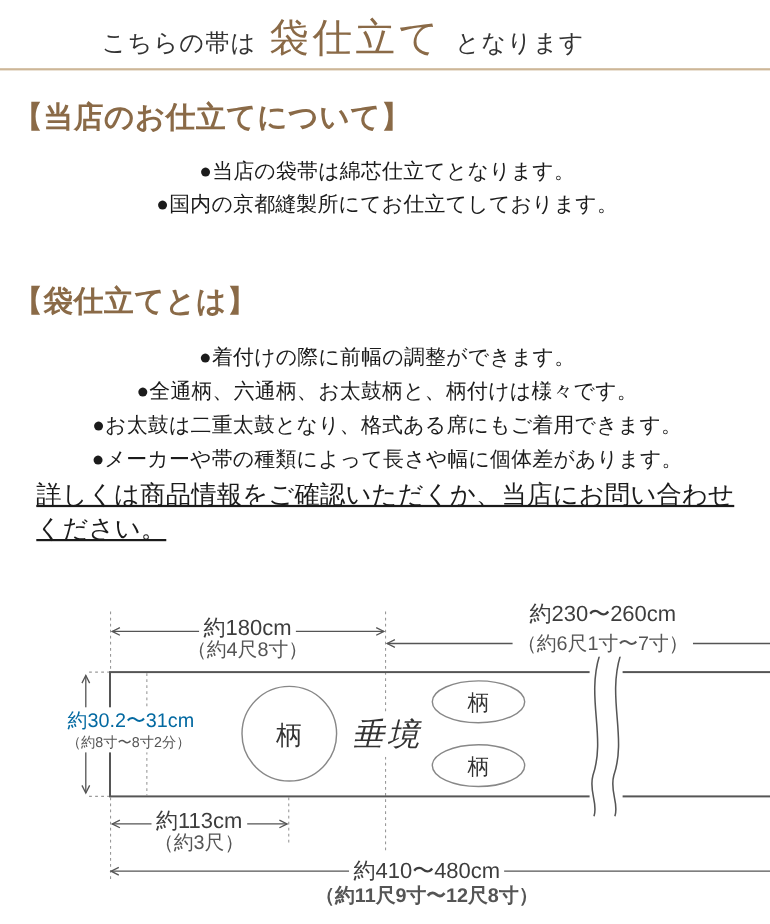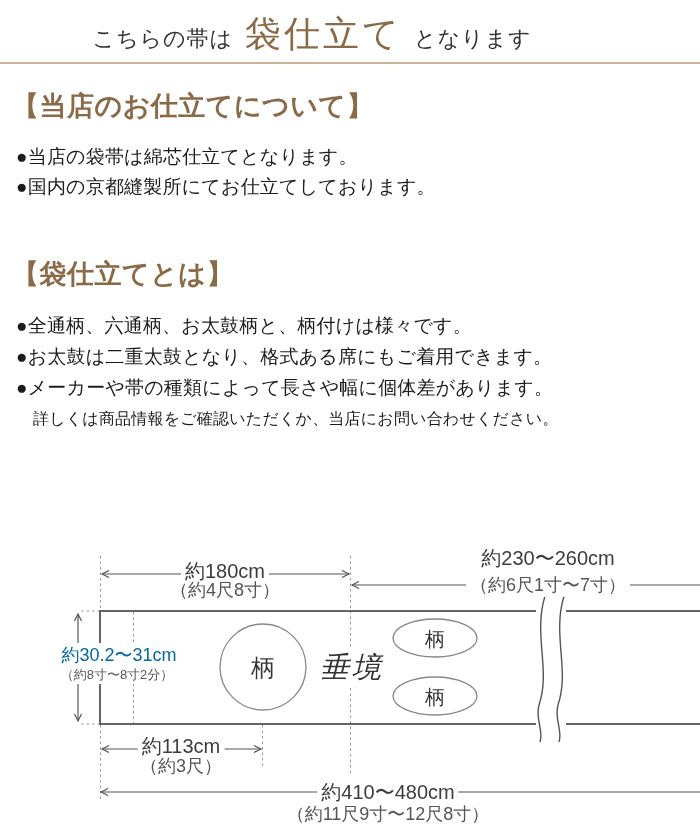--- a/index.html
+++ b/index.html
@@ -8,24 +8,24 @@
 
   
   .title{position:absolute;top:10px;left:0;width:624px;text-align:center;white-space:nowrap;}
   .title .t-reg{font-size:22px;color:#333;letter-spacing:1px;}
   .title .t-em{font-size:36px;color:#8a6a47;letter-spacing:3px;margin:0 8px;}
   .divider{position:absolute;top:62px;left:0;width:700px;height:0;border-top:2px solid #cdb697;}
 
   
   .sec{position:absolute;left:12px;width:676px;}
   .sec h2{margin:0;font-size:27px;font-weight:600;color:#8a6a47;letter-spacing:0.5px;line-height:36px;}
-  .sec ul{list-style:none;margin:18px 0 0 0;padding:0 0 0 4px;}
+  .sec ul{list-style:none;margin:18px 0 0 0;padding:0 0 0 4px;text-align:center;}
   .sec li{font-size:19px;line-height:30px;color:#1b1b1b;letter-spacing:0.2px;}
   #sec2 li{line-height:31px;}
-  .note{font-size:16px;line-height:31px;color:#1b1b1b;padding-left:21px;letter-spacing:0.2px;}
+  .note{font-size:23px;line-height:31px;color:#1b1b1b;padding-left:21px;letter-spacing:0.2px;text-decoration:underline;}
 
   
   .diagram{position:absolute;top:530px;left:0;width:700px;height:310px;
            font-family:"Liberation Sans","DejaVu Sans",sans-serif;margin-left:43px;}
   .diagram svg{position:absolute;top:0;left:0;}
   .pos-label{position:absolute;transform:translate(-50%,-50%);white-space:nowrap;
              color:#0369a1;z-index:2;text-align:center;}
   .bg-white{background:#ffffff;padding:0 4px;}
   .lbl-cm{font-size:20px;color:#3d3d3d;}
   .lbl-shaku{font-size:18px;color:#555;}
@@ -47,20 +47,21 @@
     <h2>【当店のお仕立てについて】</h2>
     <ul>
       <li>●当店の袋帯は綿芯仕立てとなります。</li>
       <li>●国内の京都縫製所にてお仕立てしております。</li>
     </ul>
   </section>
 
   <section class="sec" id="sec2" style="top:256px;">
     <h2>【袋仕立てとは】</h2>
     <ul>
+      <li>●着付けの際に前幅の調整ができます。</li>
       <li>●全通柄、六通柄、お太鼓柄と、柄付けは様々です。</li>
       <li>●お太鼓は二重太鼓となり、格式ある席にもご着用できます。</li>
       <li>●メーカーや帯の種類によって長さや幅に個体差があります。</li>
     </ul>
     <div class="note">詳しくは商品情報をご確認いただくか、当店にお問い合わせください。</div>
   </section>
 
   <div class="diagram">
     <svg width="700" height="310" viewBox="0 0 700 310">
 
@@ -123,16 +124,16 @@
 
     <div class="pos-label lbl-kana" style="left:220px;top:138px;font-size:24px;">柄</div>
     <div class="pos-label lbl-kana bg-white" style="left:309px;top:138px;font-size:29px;letter-spacing:3px;font-style:italic;">垂境</div>
     <div class="pos-label lbl-kana" style="left:392px;top:109px;font-size:20px;">柄</div>
     <div class="pos-label lbl-kana" style="left:392px;top:167px;font-size:20px;">柄</div>
 
     <div class="pos-label lbl-cm bg-white" style="left:138px;top:216px;">約113cm</div>
     <div class="pos-label lbl-shaku" style="left:138px;top:236px;">（約3尺）</div>
 
     <div class="pos-label lbl-cm bg-white" style="left:345px;top:262px;text-align:right;">約410〜480cm</div>
-    <div class="pos-label lbl-shaku" style="left:345px;top:284px;">（約11尺9寸〜12尺8寸）</div>
+    <div class="pos-label lbl-shaku" style="left:345px;top:284px;font-weight:bold;">（約11尺9寸〜12尺8寸）</div>
   </div>
 
 </div>
 
 </body></html>

